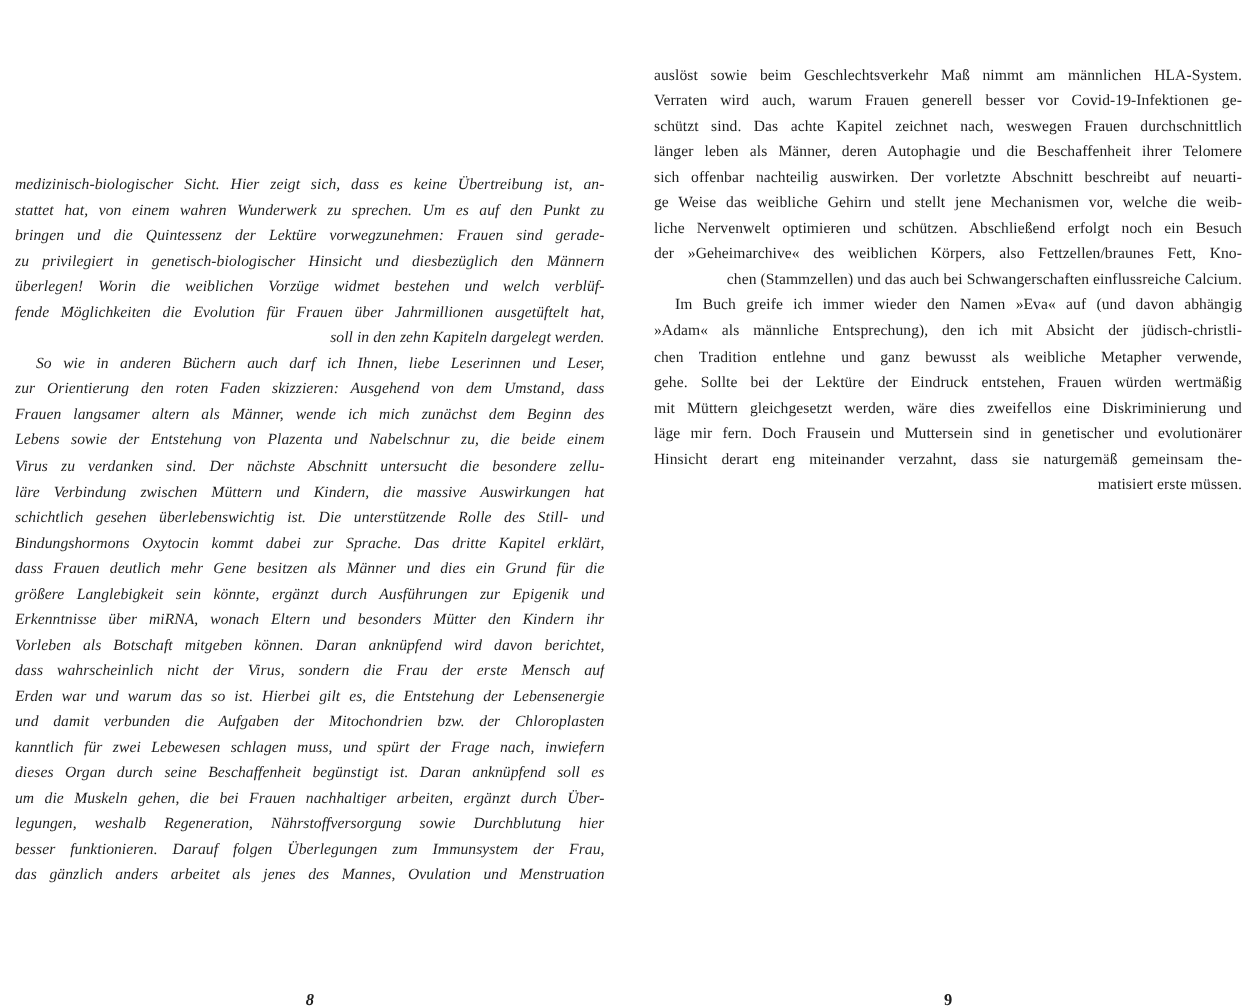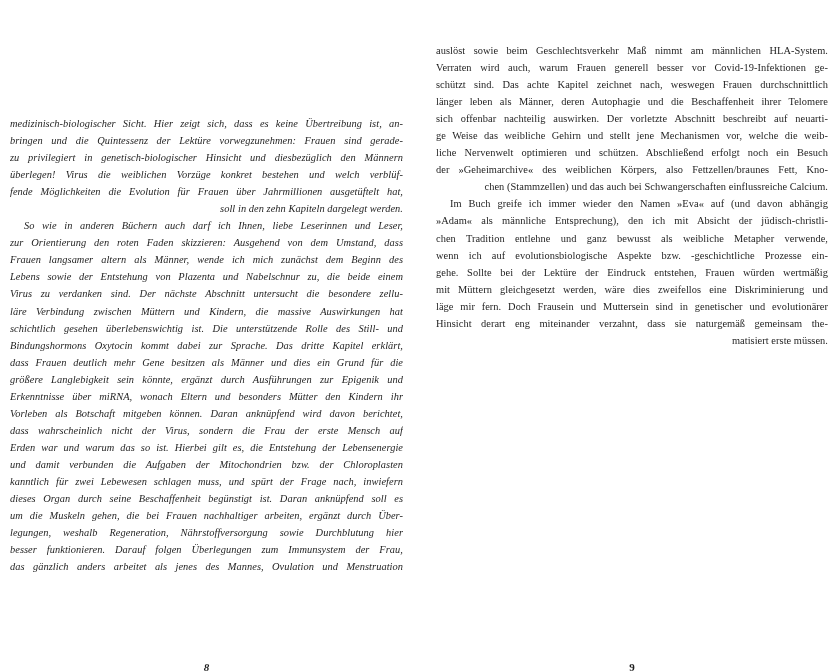--- a/index.html
+++ b/index.html
@@ -69,23 +69,24 @@
 </style>
 </head>
 <body>
 
 <div class="spread">
 
   <div class="page page-left">
     <div class="text-block">
         <div class="paragraph">
           <div class="line justify">medizinisch-biologischer Sicht. Hier zeigt sich, dass es keine Übertreibung ist, an-</div>
+          <div class="line justify">stattet hat, von einem wahren Wunderwerk zu sprechen. Um es auf den Punkt zu</div>
           <div class="line justify">bringen und die Quintessenz der Lektüre vorwegzunehmen: Frauen sind gerade-</div>
           <div class="line justify">zu privilegiert in genetisch-biologischer Hinsicht und diesbezüglich den Männern</div>
-          <div class="line justify">überlegen! Virus die weiblichen Vorzüge konkret bestehen und welch verblüf-</div>
+          <div class="line justify">überlegen! Worin die weiblichen Vorzüge widmet bestehen und welch verblüf-</div>
           <div class="line justify">fende Möglichkeiten die Evolution für Frauen über Jahrmillionen ausgetüftelt hat,</div>
           <div class="line">soll in den zehn Kapiteln dargelegt werden.</div>
         </div>
         <div class="paragraph">
           <div class="line justify indent">So wie in anderen Büchern auch darf ich Ihnen, liebe Leserinnen und Leser,</div>
           <div class="line justify">zur Orientierung den roten Faden skizzieren: Ausgehend von dem Umstand, dass</div>
           <div class="line justify">Frauen langsamer altern als Männer, wende ich mich zunächst dem Beginn des</div>
           <div class="line justify">Lebens sowie der Entstehung von Plazenta und Nabelschnur zu, die beide einem</div>
           <div class="line justify">Virus zu verdanken sind. Der nächste Abschnitt untersucht die besondere zellu-</div>
           <div class="line justify">läre Verbindung zwischen Müttern und Kindern, die massive Auswirkungen hat</div>
@@ -119,21 +120,20 @@
           <div class="line justify">sich offenbar nachteilig auswirken. Der vorletzte Abschnitt beschreibt auf neuarti-</div>
           <div class="line justify">ge Weise das weibliche Gehirn und stellt jene Mechanismen vor, welche die weib-</div>
           <div class="line justify">liche Nervenwelt optimieren und schützen. Abschließend erfolgt noch ein Besuch</div>
           <div class="line justify">der »Geheimarchive« des weiblichen Körpers, also Fettzellen/braunes Fett, Kno-</div>
           <div class="line">chen (Stammzellen) und das auch bei Schwangerschaften einflussreiche Calcium.</div>
         </div>
         <div class="paragraph">
           <div class="line justify indent">Im Buch greife ich immer wieder den Namen »Eva« auf (und davon abhängig</div>
           <div class="line justify">»Adam« als männliche Entsprechung), den ich mit Absicht der jüdisch-christli-</div>
           <div class="line justify">chen Tradition entlehne und ganz bewusst als weibliche Metapher verwende,</div>
-          <div class="line justify">wenn ich auf evolutionsbiologische Aspekte bzw. -geschichtliche Prozesse ein-</div>
           <div class="line justify">gehe. Sollte bei der Lektüre der Eindruck entstehen, Frauen würden wertmäßig</div>
           <div class="line justify">mit Müttern gleichgesetzt werden, wäre dies zweifellos eine Diskriminierung und</div>
           <div class="line justify">läge mir fern. Doch Frausein und Muttersein sind in genetischer und evolutionärer</div>
           <div class="line justify">Hinsicht derart eng miteinander verzahnt, dass sie naturgemäß gemeinsam the-</div>
           <div class="line">matisiert erste müssen.</div>
         </div>
       </div>
     <div class="page-number">9</div>
   </div>
 

